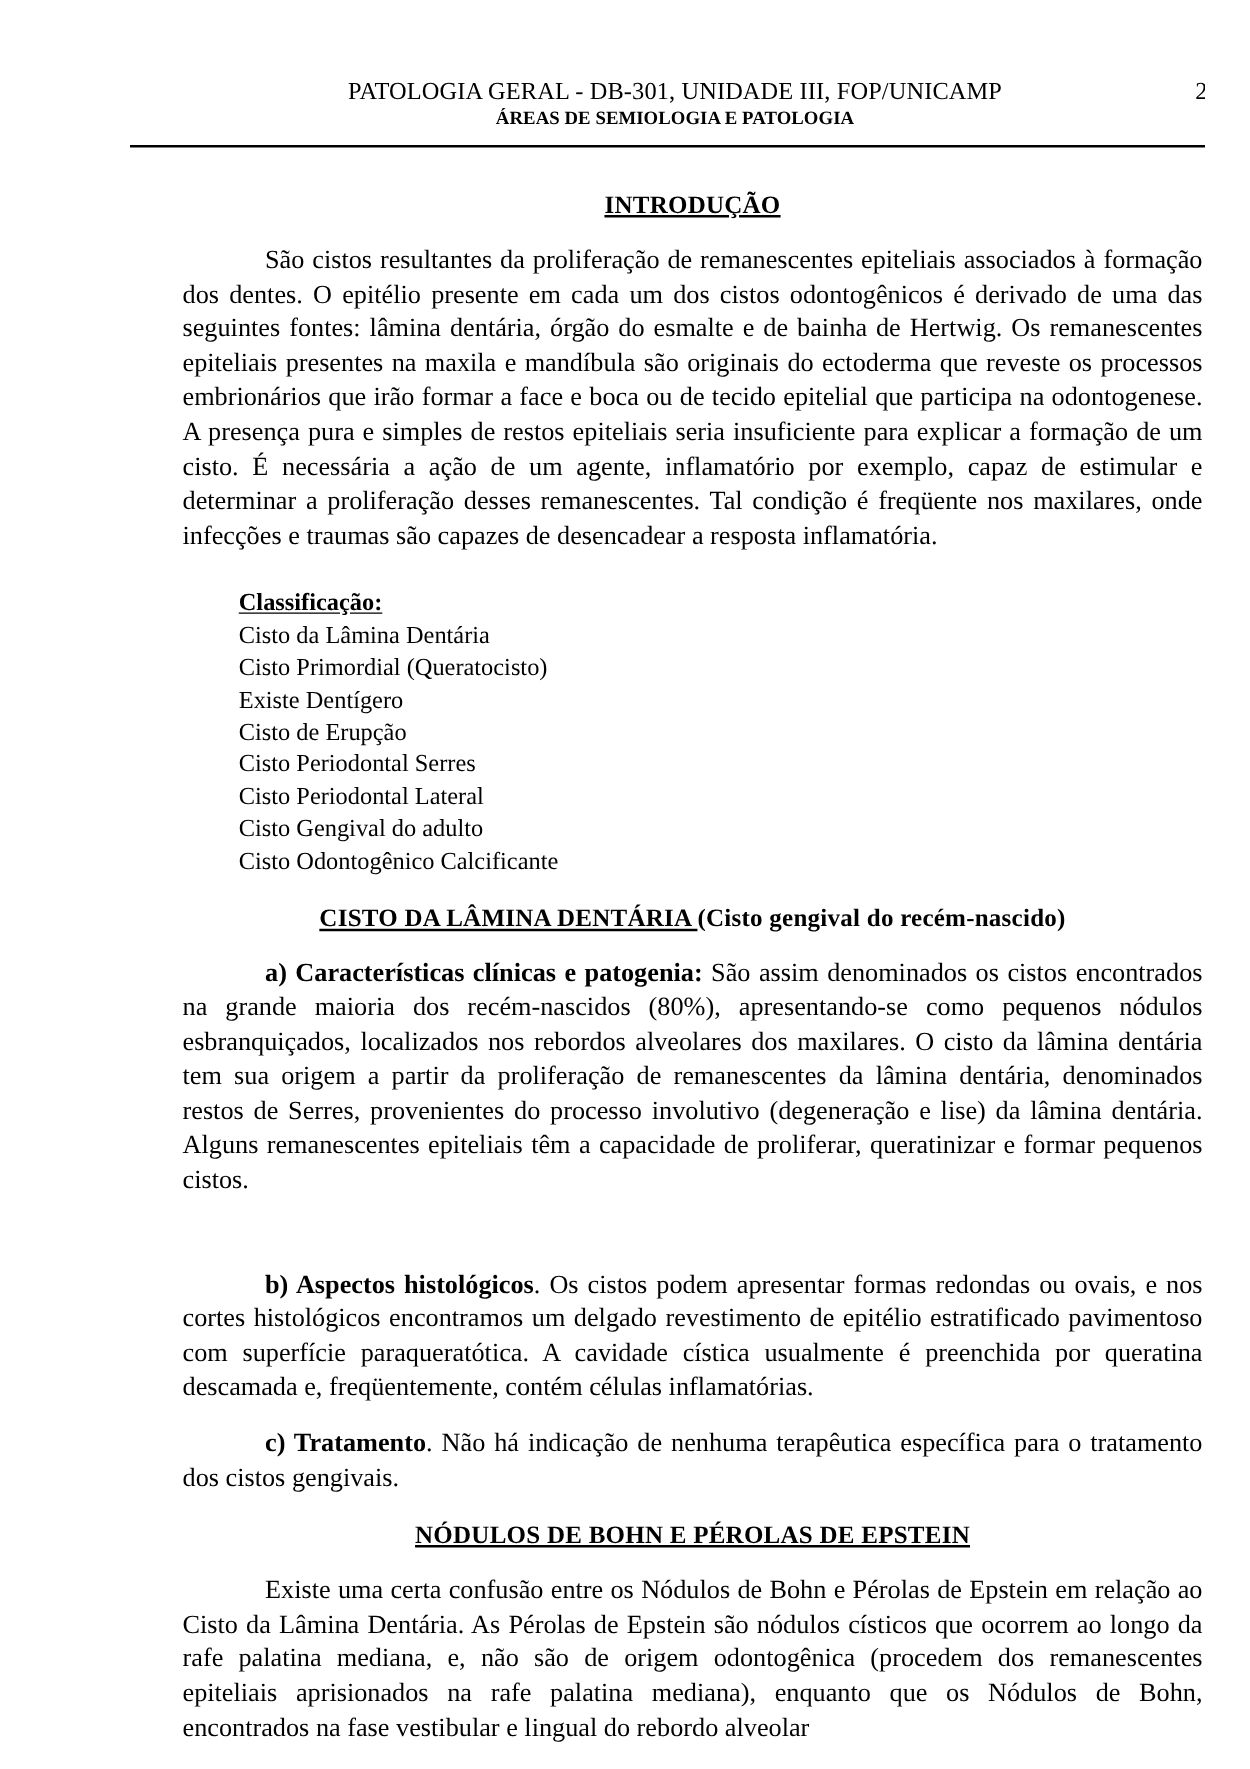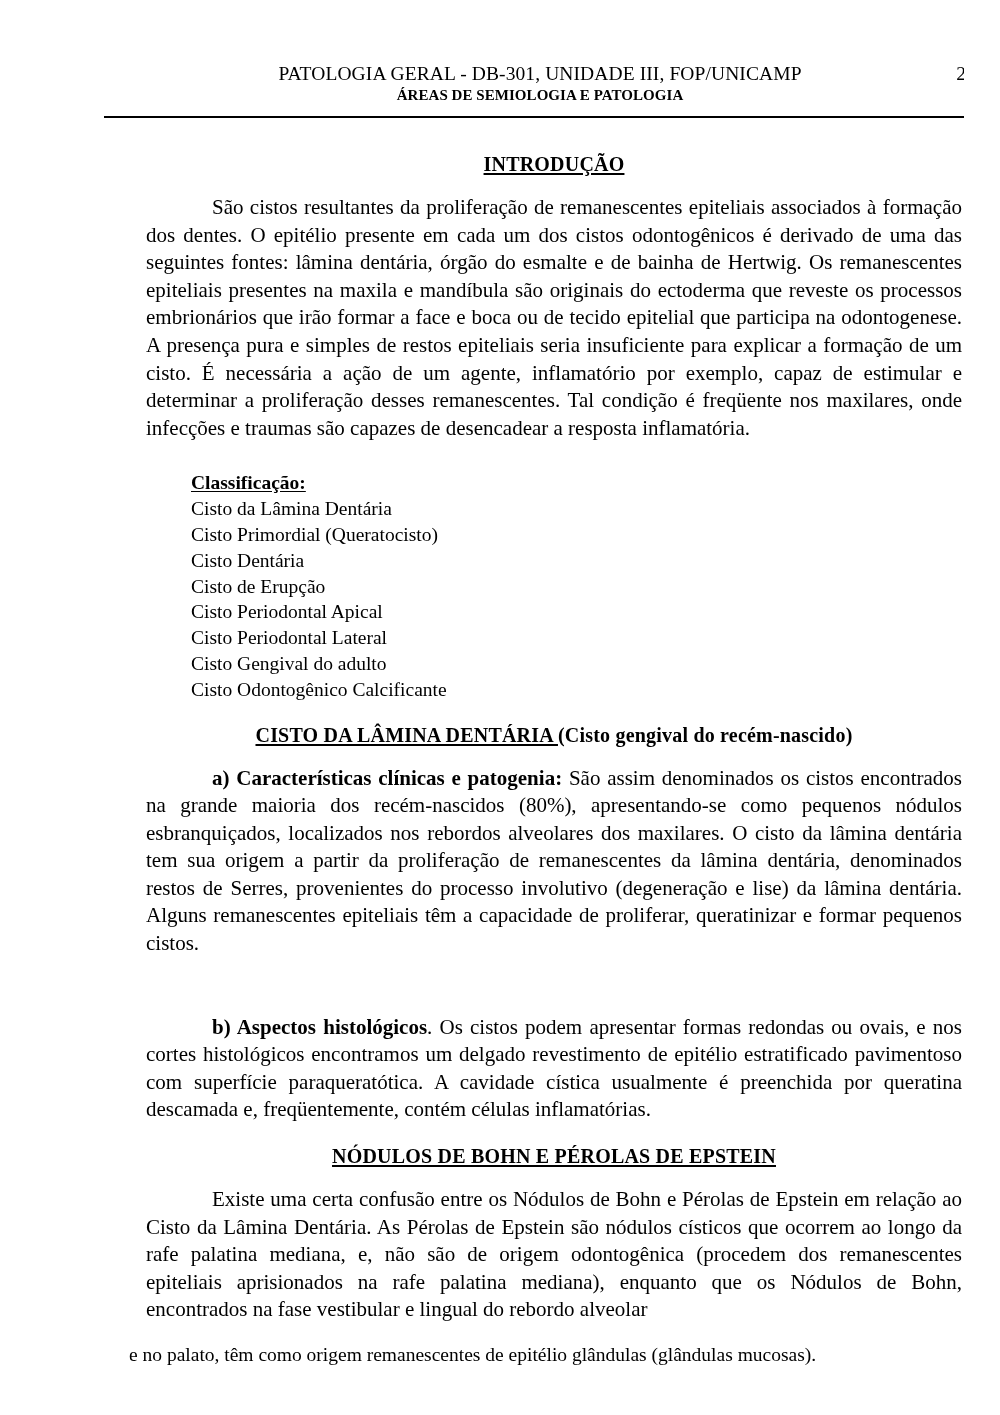--- a/index.html
+++ b/index.html
@@ -150,37 +150,38 @@
 
 
     <h2 class="section-head"><span class="u">INTRODUÇÃO</span></h2>
 
     <p class="body-par">São cistos resultantes da proliferação de remanescentes epiteliais associados à formação dos dentes. O epitélio presente em cada um dos cistos odontogênicos é derivado de uma das seguintes fontes: lâmina dentária, órgão do esmalte e de bainha de Hertwig. Os remanescentes epiteliais presentes na maxila e mandíbula são originais do ectoderma que reveste os processos embrionários que irão formar a face e boca ou de tecido epitelial que participa na odontogenese. A presença pura e simples de restos epiteliais seria insuficiente para explicar a formação de um cisto. É necessária a ação de um agente, inflamatório por exemplo, capaz de estimular e determinar a proliferação desses remanescentes. Tal condição é freqüente nos maxilares, onde infecções e traumas são capazes de desencadear a resposta inflamatória.</p>
 
     <div class="classification">
       <span class="class-label">Classificação:</span>
       <span class="class-item">Cisto da Lâmina Dentária</span>
       <span class="class-item">Cisto Primordial (Queratocisto)</span>
-      <span class="class-item">Cisto Dentária</span>
+      <span class="class-item">Existe Dentígero</span>
       <span class="class-item">Cisto de Erupção</span>
-      <span class="class-item">Cisto Periodontal Apical</span>
+      <span class="class-item">Cisto Periodontal Serres</span>
       <span class="class-item">Cisto Periodontal Lateral</span>
       <span class="class-item">Cisto Gengival do adulto</span>
       <span class="class-item">Cisto Odontogênico Calcificante</span>
     </div>
 
     <h2 class="section-head"><span class="u">CISTO DA LÂMINA DENTÁRIA </span><span class="nou">(Cisto gengival do recém-nascido)</span></h2>
 
     <p class="body-par"><strong class="run-in">a) Características clínicas e patogenia:</strong><span> São assim denominados os cistos encontrados na grande maioria dos recém-nascidos (80%), apresentando-se como pequenos nódulos esbranquiçados, localizados nos rebordos alveolares dos maxilares. O cisto da lâmina dentária tem sua origem a partir da proliferação de remanescentes da lâmina dentária, denominados restos de Serres, provenientes do processo involutivo (degeneração e lise) da lâmina dentária. Alguns remanescentes epiteliais têm a capacidade de proliferar, queratinizar e formar pequenos cistos.</span></p>
 
 
     <div class="blk-gap-m"></div>
 
     <p class="body-par"><strong class="run-in">b) Aspectos histológicos</strong><span>. Os cistos podem apresentar formas redondas ou ovais, e nos cortes histológicos encontramos um delgado revestimento de epitélio estratificado pavimentoso com superfície paraqueratótica. A cavidade cística usualmente é preenchida por queratina descamada e, freqüentemente, contém células inflamatórias.</span></p>
 
+    <p class="body-par"><strong class="run-in">c) Tratamento</strong><span>. Não há indicação de nenhuma terapêutica específica para o tratamento dos cistos gengivais.</span></p>
 
     <h2 class="section-head"><span class="u">NÓDULOS DE BOHN E PÉROLAS DE EPSTEIN</span></h2>
 
     <p class="body-par">Existe uma certa confusão entre os Nódulos de Bohn e Pérolas de Epstein em relação ao Cisto da Lâmina Dentária. As Pérolas de Epstein são nódulos císticos que ocorrem ao longo da rafe palatina mediana, e, não são de origem odontogênica (procedem dos remanescentes epiteliais aprisionados na rafe palatina mediana), enquanto que os Nódulos de Bohn, encontrados na fase vestibular e lingual do rebordo alveolar</p>
 
     <p class="tail-par">e no palato, têm como origem remanescentes de epitélio glândulas (glândulas mucosas).</p>
 
   </div>
 </div>
 

